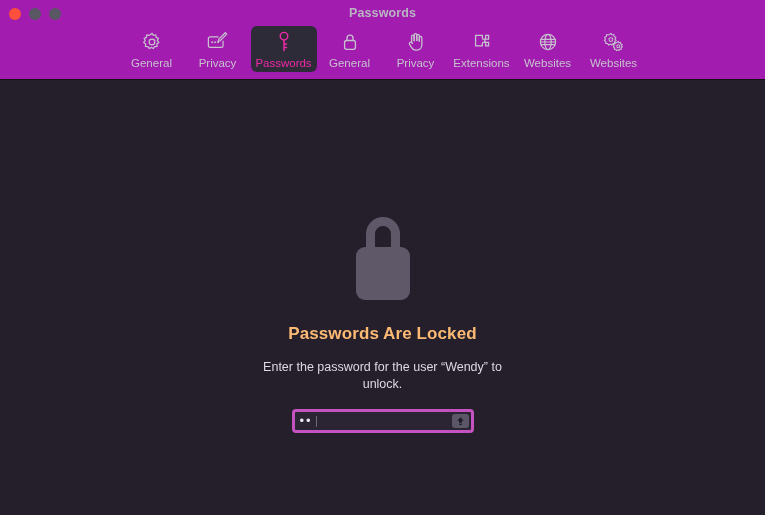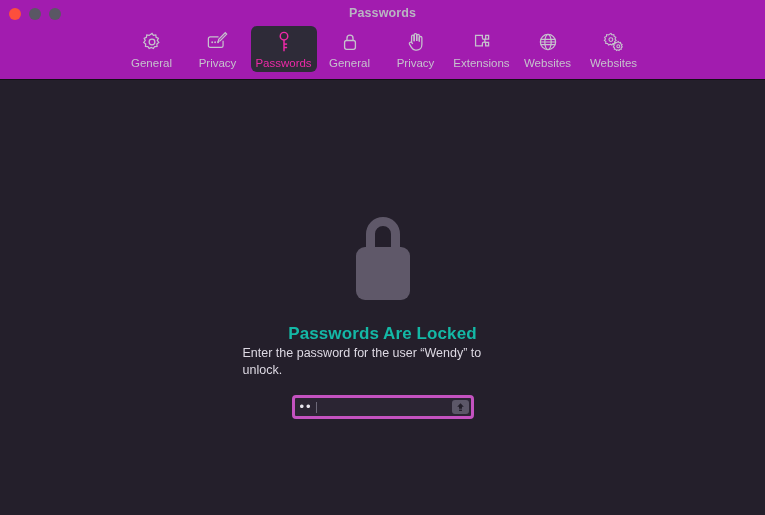--- a/index.html
+++ b/index.html
@@ -129,28 +129,28 @@
   }
 
   #lock-icon {
     margin-top: 128px;
   }
 
   #locked-title {
     margin-top: 16px;
     font-size: 17px;
     font-weight: bold;
-    color: #14b8a6;
+    color: #fdba74;
     letter-spacing: 0.1px;
   }
 
   #locked-subtitle {
-    margin-top: 1px;
+    margin-top: 15px;
     width: 280px;
-    text-align: left;
+    text-align: center;
     font-size: 12.5px;
     line-height: 17px;
     color: #ddd9e3;
   }
 
   
   #password-field-wrap {
     margin-top: 16px;
     width: 182px;
     height: 24px;

